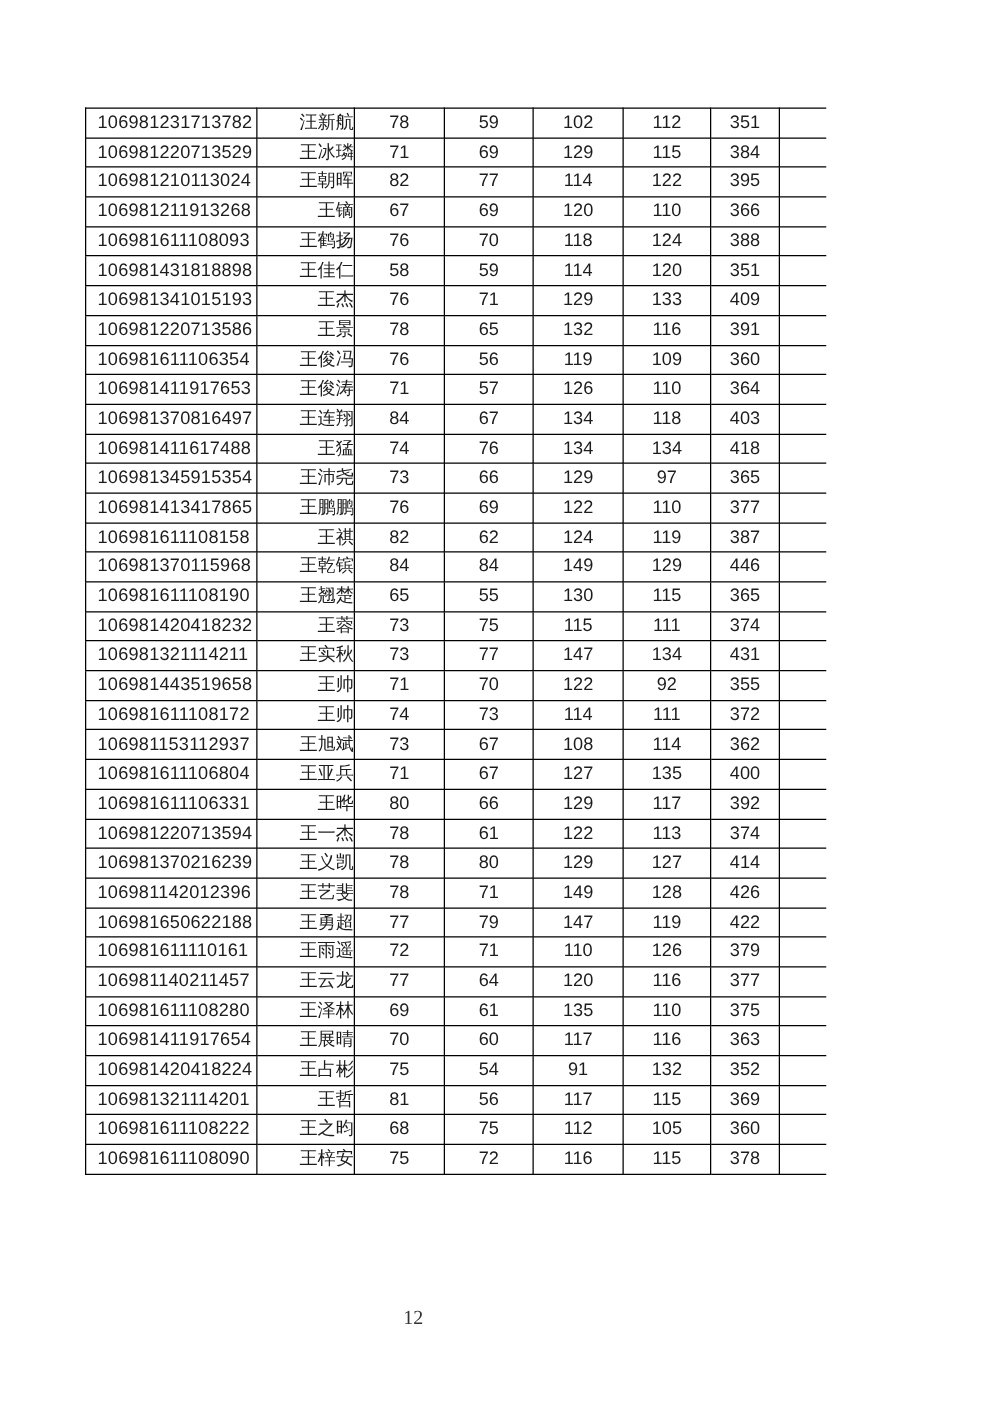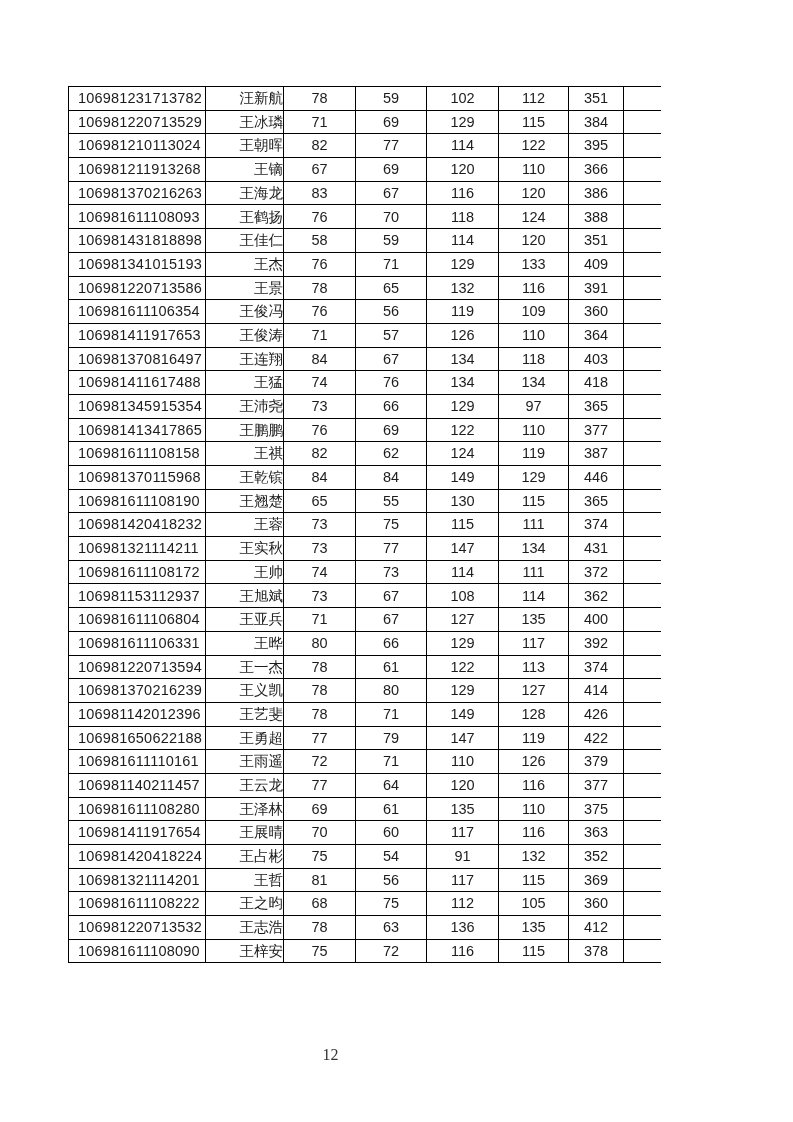--- a/index.html
+++ b/index.html
@@ -100,30 +100,20 @@
       <td class="c-id">106981211913268</td>
       <td class="c-name">王镝</td>
       <td class="c-num">67</td>
       <td class="c-num">69</td>
       <td class="c-num">120</td>
       <td class="c-num">110</td>
       <td class="c-num">366</td>
       <td class="c-num"></td>
     </tr>
         <tr>
-      <td class="c-id">106981370216263</td>
-      <td class="c-name">王海龙</td>
-      <td class="c-num">83</td>
-      <td class="c-num">67</td>
-      <td class="c-num">116</td>
-      <td class="c-num">120</td>
-      <td class="c-num">386</td>
-      <td class="c-num"></td>
-    </tr>
-        <tr>
       <td class="c-id">106981611108093</td>
       <td class="c-name">王鹤扬</td>
       <td class="c-num">76</td>
       <td class="c-num">70</td>
       <td class="c-num">118</td>
       <td class="c-num">124</td>
       <td class="c-num">388</td>
       <td class="c-num"></td>
     </tr>
         <tr>
@@ -260,20 +250,30 @@
       <td class="c-id">106981321114211</td>
       <td class="c-name">王实秋</td>
       <td class="c-num">73</td>
       <td class="c-num">77</td>
       <td class="c-num">147</td>
       <td class="c-num">134</td>
       <td class="c-num">431</td>
       <td class="c-num"></td>
     </tr>
         <tr>
+      <td class="c-id">106981443519658</td>
+      <td class="c-name">王帅</td>
+      <td class="c-num">71</td>
+      <td class="c-num">70</td>
+      <td class="c-num">122</td>
+      <td class="c-num">92</td>
+      <td class="c-num">355</td>
+      <td class="c-num"></td>
+    </tr>
+        <tr>
       <td class="c-id">106981611108172</td>
       <td class="c-name">王帅</td>
       <td class="c-num">74</td>
       <td class="c-num">73</td>
       <td class="c-num">114</td>
       <td class="c-num">111</td>
       <td class="c-num">372</td>
       <td class="c-num"></td>
     </tr>
         <tr>
@@ -407,30 +407,20 @@
       <td class="c-num"></td>
     </tr>
         <tr>
       <td class="c-id">106981611108222</td>
       <td class="c-name">王之昀</td>
       <td class="c-num">68</td>
       <td class="c-num">75</td>
       <td class="c-num">112</td>
       <td class="c-num">105</td>
       <td class="c-num">360</td>
-      <td class="c-num"></td>
-    </tr>
-        <tr>
-      <td class="c-id">106981220713532</td>
-      <td class="c-name">王志浩</td>
-      <td class="c-num">78</td>
-      <td class="c-num">63</td>
-      <td class="c-num">136</td>
-      <td class="c-num">135</td>
-      <td class="c-num">412</td>
       <td class="c-num"></td>
     </tr>
         <tr>
       <td class="c-id">106981611108090</td>
       <td class="c-name">王梓安</td>
       <td class="c-num">75</td>
       <td class="c-num">72</td>
       <td class="c-num">116</td>
       <td class="c-num">115</td>
       <td class="c-num">378</td>

